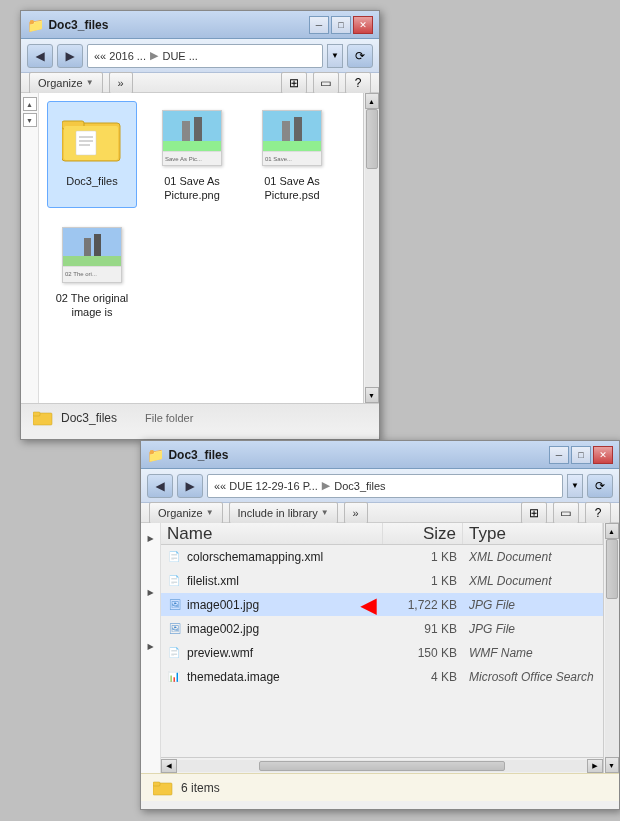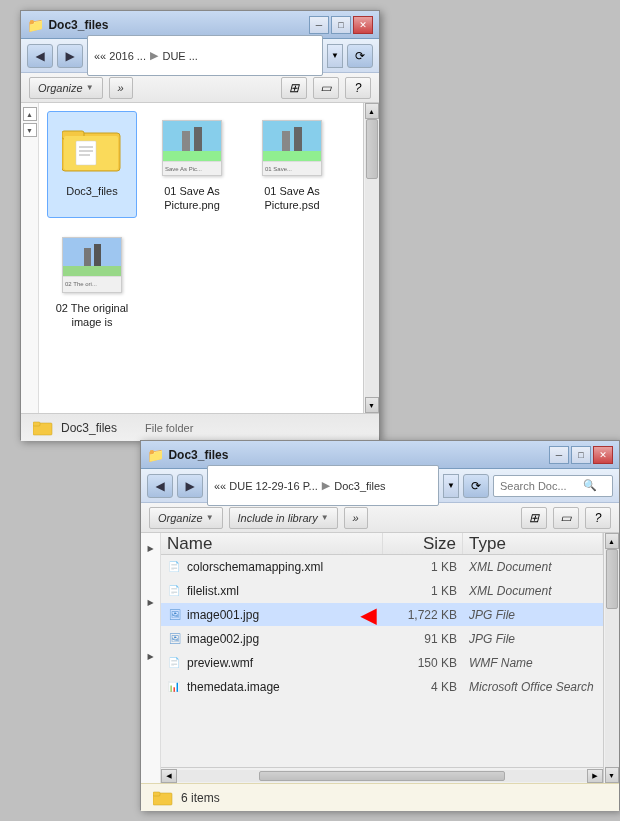--- a/index.html
+++ b/index.html
@@ -73,21 +73,21 @@
       background: linear-gradient(to bottom, #d0e0f5, #a8c0e0);
       display: flex;
       align-items: center;
       justify-content: center;
       font-size: 12px;
       cursor: pointer;
       color: #334;
     }
     .nav-path {
       flex: 1;
-      height: 41px;
+      height: 24px;
       border: 1px solid #9ab;
       background: white;
       border-radius: 2px;
       display: flex;
       align-items: center;
       padding: 0 6px;
       font-size: 11px;
       gap: 4px;
       color: #333;
     }
@@ -111,28 +111,27 @@
       background: linear-gradient(to bottom, #d0e0f5, #a8c0e0);
       display: flex;
       align-items: center;
       justify-content: center;
       font-size: 12px;
       cursor: pointer;
     }
 
     
     .toolbar {
-      height: 30px;
+      height: 20px;
       background: linear-gradient(to bottom, #f5f5f5, #e8e8e8);
       display: flex;
       align-items: center;
       padding: 0 8px;
       border-bottom: 1px solid #ccc;
       gap: 6px;
-      font-style: italic;
     }
     .toolbar-btn {
       height: 22px;
       padding: 0 8px;
       border: 1px solid #bbb;
       background: linear-gradient(to bottom, #f8f8f8, #e0e0e0);
       border-radius: 2px;
       cursor: pointer;
       font-size: 11px;
       display: flex;
@@ -625,24 +624,20 @@
   <div class="nav-bar-w2">
     <div class="nav-arrow">◀</div>
     <div class="nav-arrow">▶</div>
     <div class="nav-path" style="flex:1;">
       <span>«« DUE 12-29-16 P...</span>
       <span class="nav-path-sep">▶</span>
       <span>Doc3_files</span>
     </div>
     <div class="nav-dropdown">▼</div>
     <div class="nav-refresh">⟳</div>
-    <div class="search-box">
-      <input type="text" placeholder="Search Doc..." style="">
-      <span style="font-size:11px;color:#888;">🔍</span>
-    </div>
   </div>
 
   <div class="toolbar">
     <div class="toolbar-btn">
       <span>Organize</span>
       <span class="dropdown-arrow">▼</span>
     </div>
     <div class="toolbar-btn">
       <span>Include in library</span>
       <span class="dropdown-arrow">▼</span>

